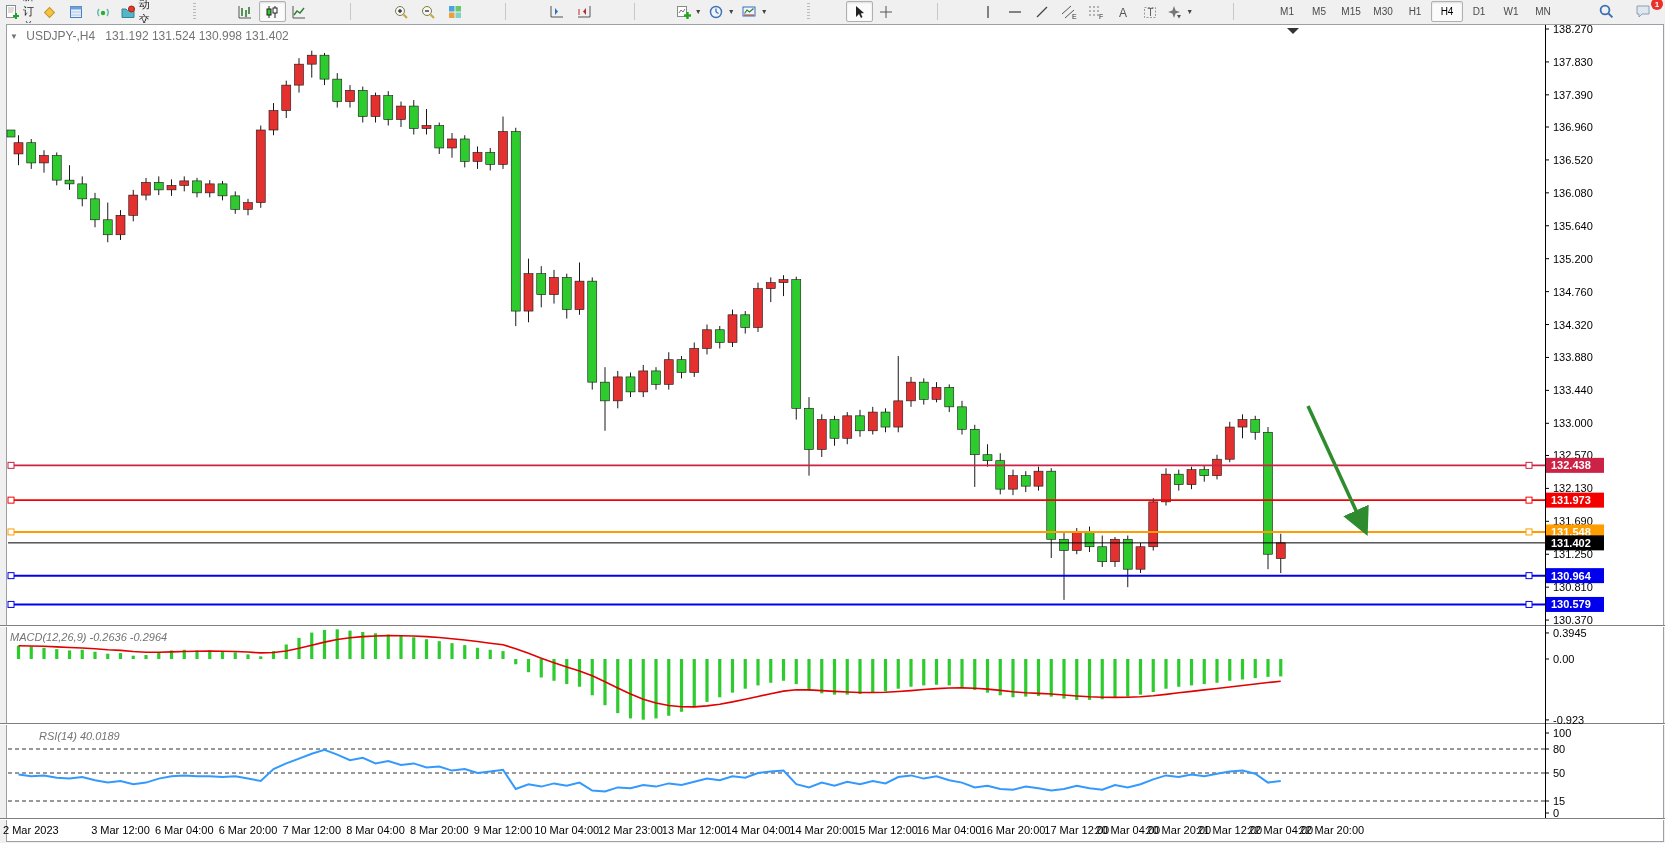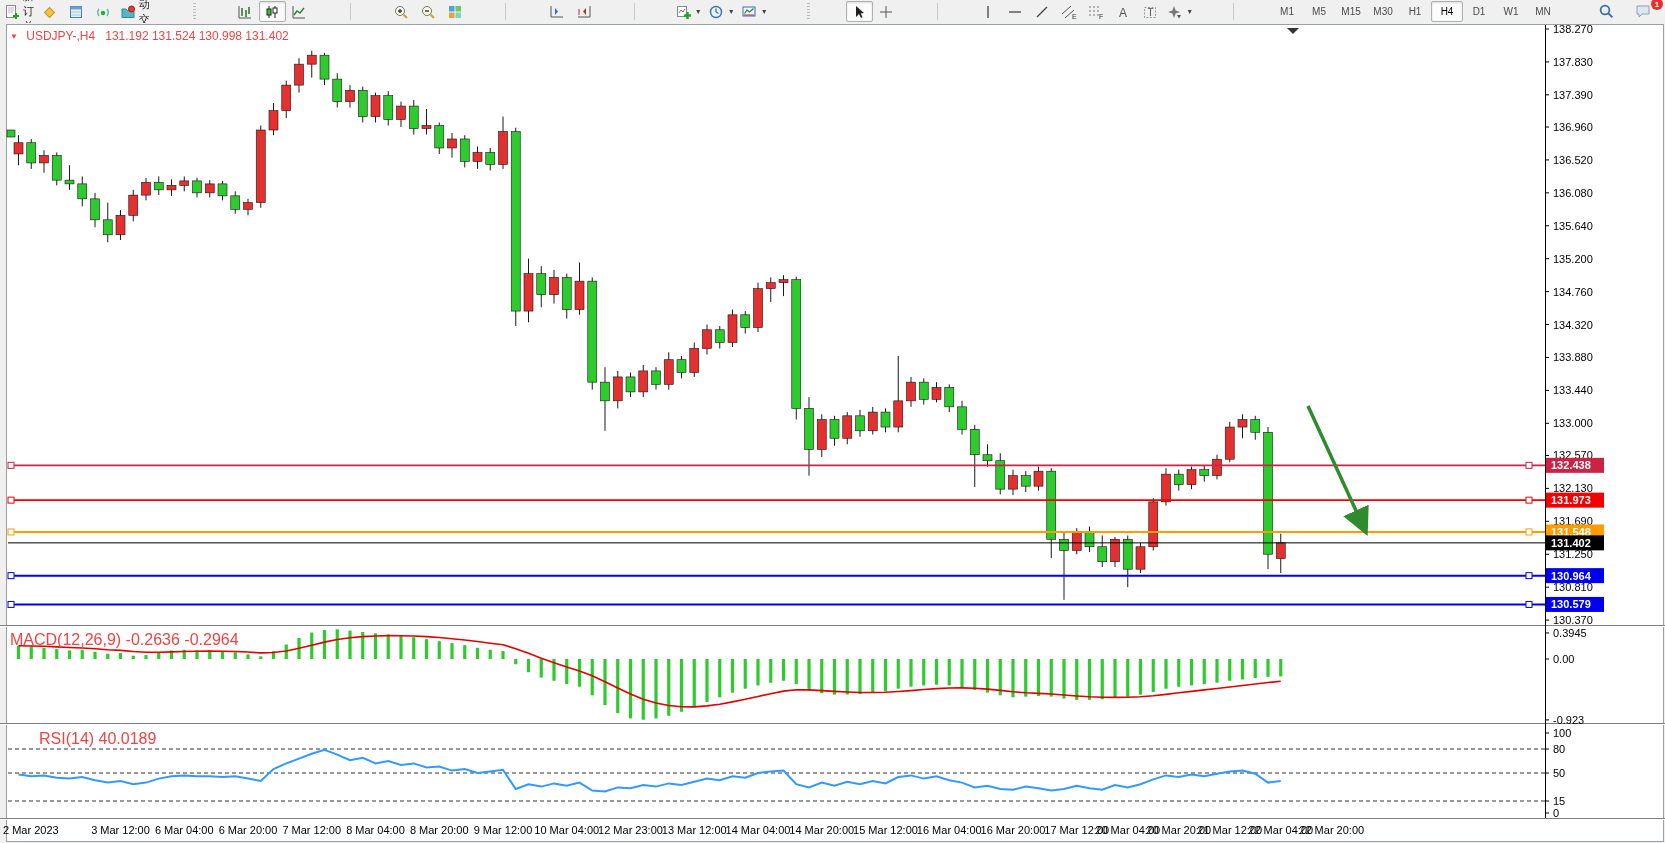--- a/index.html
+++ b/index.html
@@ -18,24 +18,24 @@
   .tf{min-width:26px;align-items:center;}
   .tf.pressed .tflabel{color:#000;}
   .caret{font-size:7px;color:#444;margin-left:1px;}
   .tb-right{margin-left:auto;display:flex;align-items:center;padding-right:8px;gap:10px;}
   .chatwrap{position:relative;}
   .badge{position:absolute;top:-4px;right:-7px;background:#e8312a;color:#fff;font-size:8px;
     width:12px;height:12px;border-radius:7px;display:flex;align-items:center;justify-content:center;font-weight:bold;}
   
   #chart-wrap{position:absolute;left:0;top:23px;width:1386px;height:820px;background:#fff;}
   #chart-svg{position:absolute;left:0;top:0;}
-  .overlay{position:absolute;font-size:12px;color:#ef4444;pointer-events:none;white-space:nowrap;}
+  .overlay{position:absolute;font-size:12px;color:#737373;pointer-events:none;white-space:nowrap;}
   #chart-title{left:10px;top:6px;}
   #chart-title .tri{font-size:8px;vertical-align:1px;margin-right:5px;}
-  .indlabel{font-size:16px;}
+  .indlabel{font-size:11px;font-style:italic;}
   #macd-label{left:10px;top:608px;}
   #rsi-label{left:10px;top:707px;margin-left:29px;}
   text{font-family:"Liberation Sans",sans-serif;}
   .ax{font-size:11px;fill:#000;}
   .tag{font-size:11px;fill:#fff;font-weight:bold;}
   .tlab{font-size:11px;fill:#000;}
 </style>
 </head>
 <body>
 

